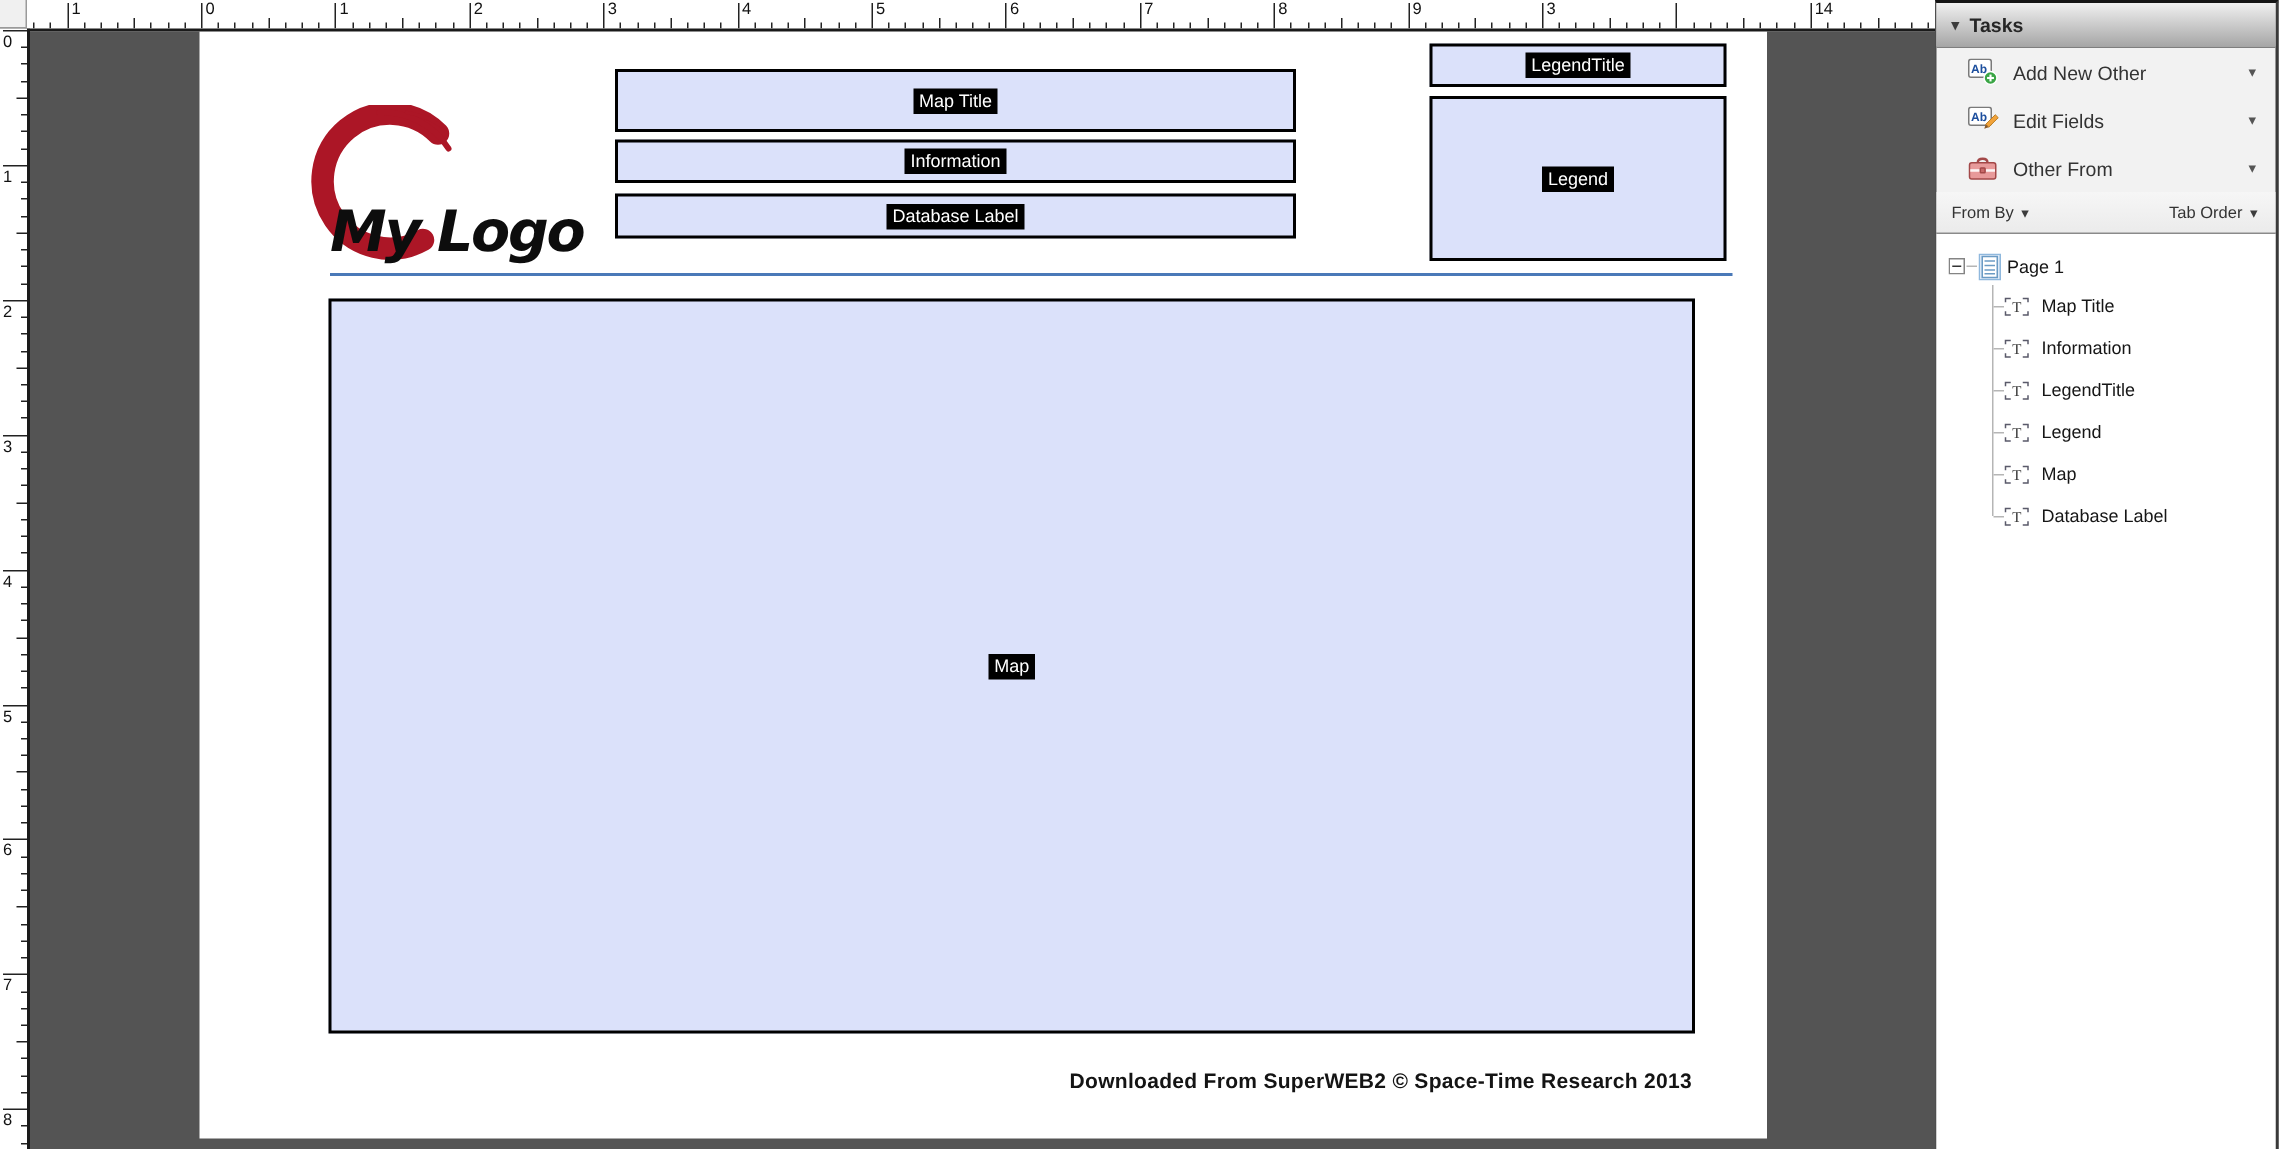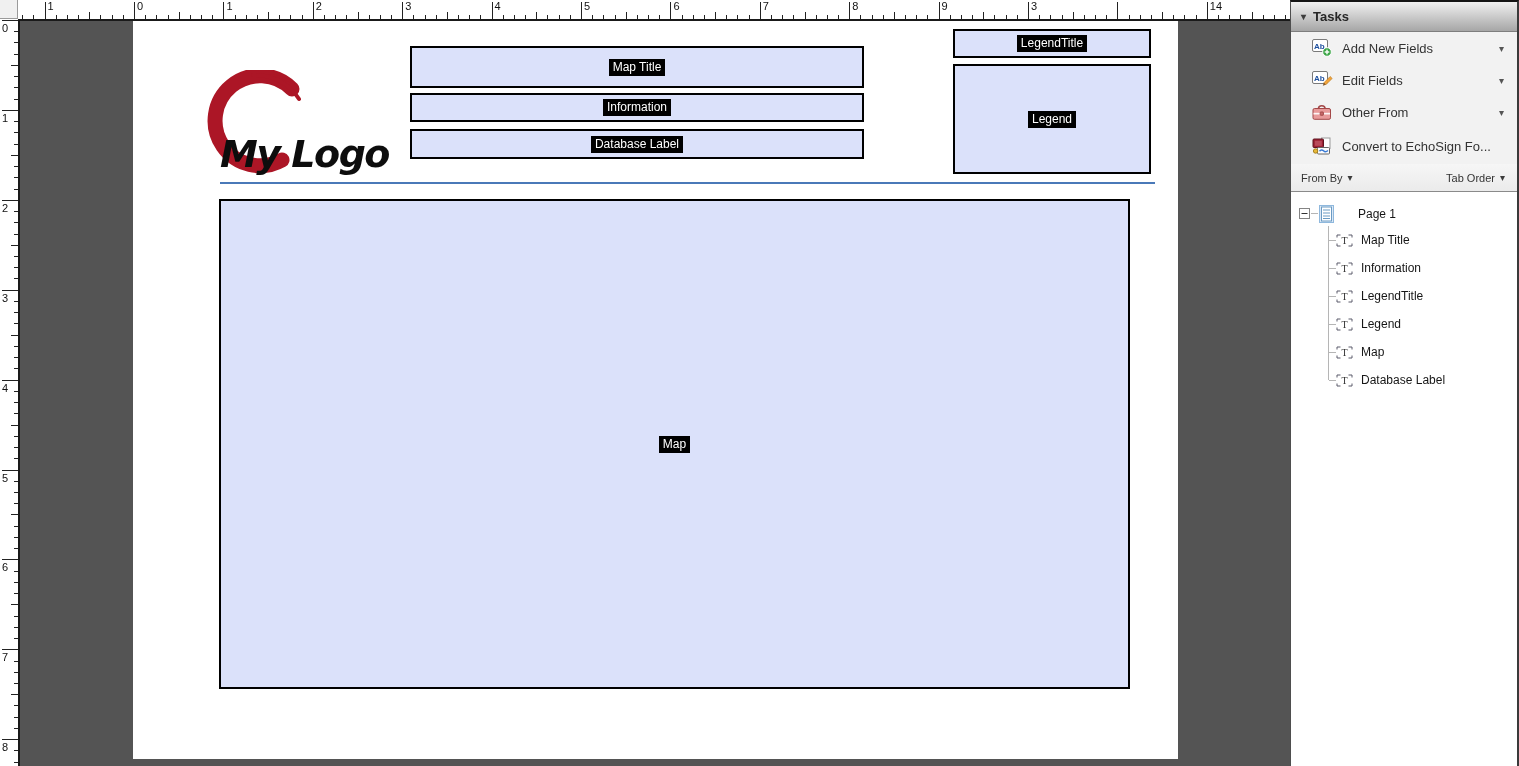--- a/index.html
+++ b/index.html
@@ -57,21 +57,21 @@
   .fields-header{height:28px;flex:0 0 28px;background:linear-gradient(#fcfcfc,#eeeeee);margin-top:7px;
                  border-top:1px solid #a0a0a0;border-bottom:1px solid #b9b9b9;display:flex;
                  align-items:center;padding-left:10px;font-weight:bold;font-size:14px;color:#1f1f1f;}
   .sort-row{height:27px;flex:0 0 27px;background:linear-gradient(#f6f6f6,#ebebeb);
             border-bottom:1px solid #8a8a8a;display:flex;align-items:center;
             justify-content:space-between;padding:0 12px 0 10px;font-size:11px;color:#333;}
   .sort-item{display:flex;align-items:center;gap:5px;}
   .tree{flex:1;background:#fff;padding-top:9px;font-size:12px;color:#161616;}
   .tree-root{height:25px;display:flex;align-items:center;padding-left:8px;}
   .root-connector{width:7px;border-top:1px solid #b5b5b5;margin:0 1px;}
-  .tree-root .lbl{margin-left:24px;}
+  .tree-root .lbl{margin-left:4px;}
   .tree-children{position:relative;}
   .tree-children::before{content:"";position:absolute;left:37px;top:0;height:calc(100% - 14px);
                          border-left:1px solid #b5b5b5;}
   .tree-row{height:28px;display:flex;align-items:center;padding-left:45px;gap:8px;position:relative;}
   .tree-row::before{content:"";position:absolute;left:38px;top:50%;width:7px;border-top:1px solid #b5b5b5;}
 </style>
 </head>
 <body>
 
 <div class="app">
@@ -310,40 +310,41 @@
     <div class="pfield f-legend">
       <span class="chip">Legend</span>
     </div>
 
     <div class="blue-rule"></div>
 
     <div class="pfield f-map">
       <span class="chip">Map</span>
     </div>
 
+    <div class="page-footer">Downloaded From SuperWEB2 © Space-Time Research 2013</div>
   </div>
 
   <div class="panel">
 
     <div class="tasks-header">
       <span class="tri">▾</span>
       <span>Tasks</span>
     </div>
 
     <div class="task-row">
       <span class="ticon">
         <svg width="21" height="18" viewBox="0 0 21 18">
           <rect x="0.5" y="0.5" width="15" height="12" rx="1.5" fill="#fff" stroke="#7a7a7a"></rect>
           <text x="2" y="9.5" font-size="8" font-weight="bold" fill="#1d4f9e" font-family="Liberation Sans, sans-serif">Ab</text>
           <circle cx="15" cy="13" r="4.3" fill="#3aa545" stroke="#fff"></circle>
           <rect x="14.3" y="10.7" width="1.4" height="4.6" fill="#fff"></rect>
           <rect x="12.7" y="12.3" width="4.6" height="1.4" fill="#fff"></rect>
         </svg>
       </span>
-      <span>Add New Fields</span>
+      <span>Add New Other</span>
       <span class="drop">▾</span>
     </div>
 
     <div class="task-row">
       <span class="ticon">
         <svg width="21" height="18" viewBox="0 0 21 18">
           <rect x="0.5" y="0.5" width="15" height="12" rx="1.5" fill="#fff" stroke="#7a7a7a"></rect>
           <text x="2" y="9.5" font-size="8" font-weight="bold" fill="#1d4f9e" font-family="Liberation Sans, sans-serif">Ab</text>
           <g transform="rotate(45 14.5 11)">
             <rect x="13.2" y="4.5" width="2.8" height="9" fill="#f2a33a" stroke="#b97a1e" stroke-width="0.6"></rect>
@@ -363,33 +364,20 @@
           <rect x="1" y="4.5" width="17.5" height="10.8" rx="1.5" fill="#e89a9a" stroke="#a34848"></rect>
           <rect x="1.5" y="8.8" width="16.5" height="1.7" fill="#ffffff" opacity="0.9"></rect>
           <rect x="8.2" y="8" width="3.2" height="3.2" rx="0.5" fill="#c86a6a" stroke="#a34848"></rect>
         </svg>
       </span>
       <span>Other From</span>
       <span class="drop">▾</span>
     </div>
 
 
-    <div class="convert-row">
-      <span class="ticon">
-        <svg width="21" height="19" viewBox="0 0 21 19">
-          <rect x="9.5" y="1" width="8.5" height="10.5" fill="#fff" stroke="#999"></rect>
-          <rect x="1" y="2" width="10.5" height="8.5" rx="1" fill="#9c2033" stroke="#5f1420"></rect>
-          <rect x="2.8" y="3.8" width="7" height="5" fill="#b84a5a"></rect>
-          <rect x="5.5" y="10.5" width="12" height="6.5" rx="1" fill="#fdfdfd" stroke="#666"></rect>
-          <path d="M7.5 14.3 Q9.5 11.8 11.5 13.8 T 16 13.5" stroke="#3a7bd5" stroke-width="1.5" fill="none"></path>
-          <circle cx="3.6" cy="14" r="2.2" fill="#e8b83a" stroke="#a8831e"></circle>
-        </svg>
-      </span>
-      <span>Convert to EchoSign Fo...</span>
-    </div>
 
 
     <div class="sort-row">
       <span class="sort-item">
         <span>From By</span>
         <span class="tri">▾</span>
       </span>
       <span class="sort-item">
         <span>Tab Order</span>
         <span class="tri">▾</span>

